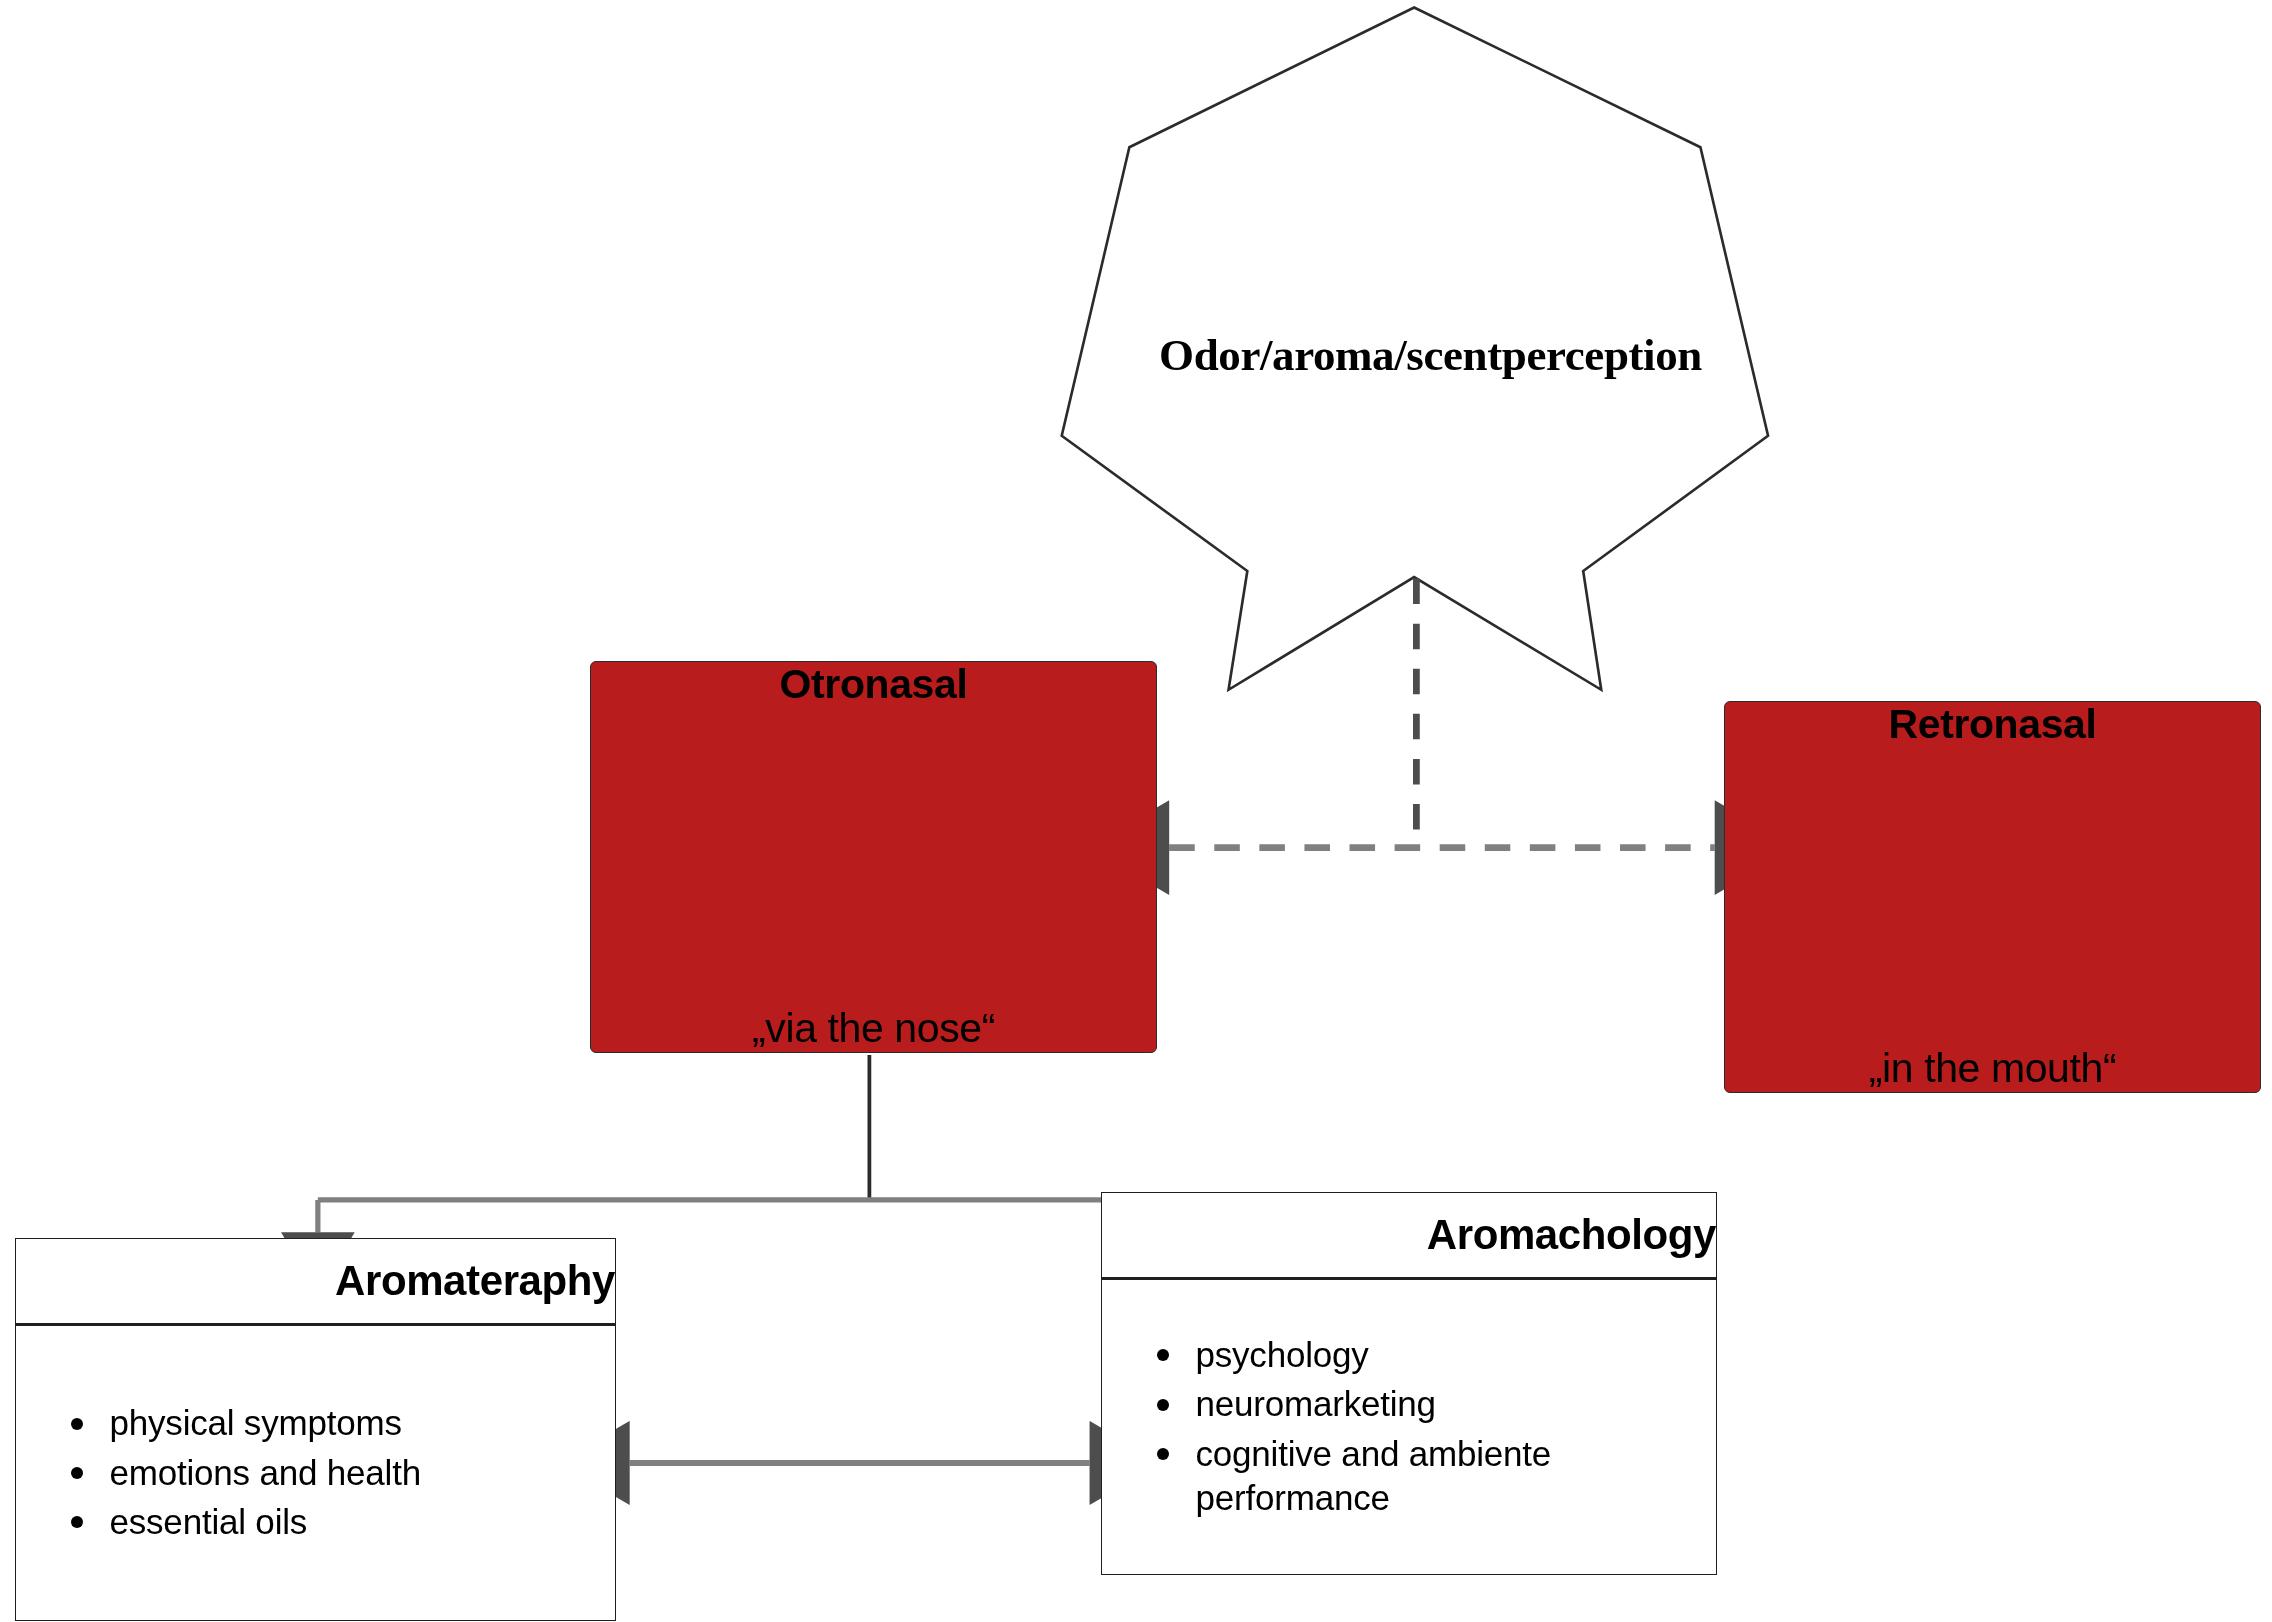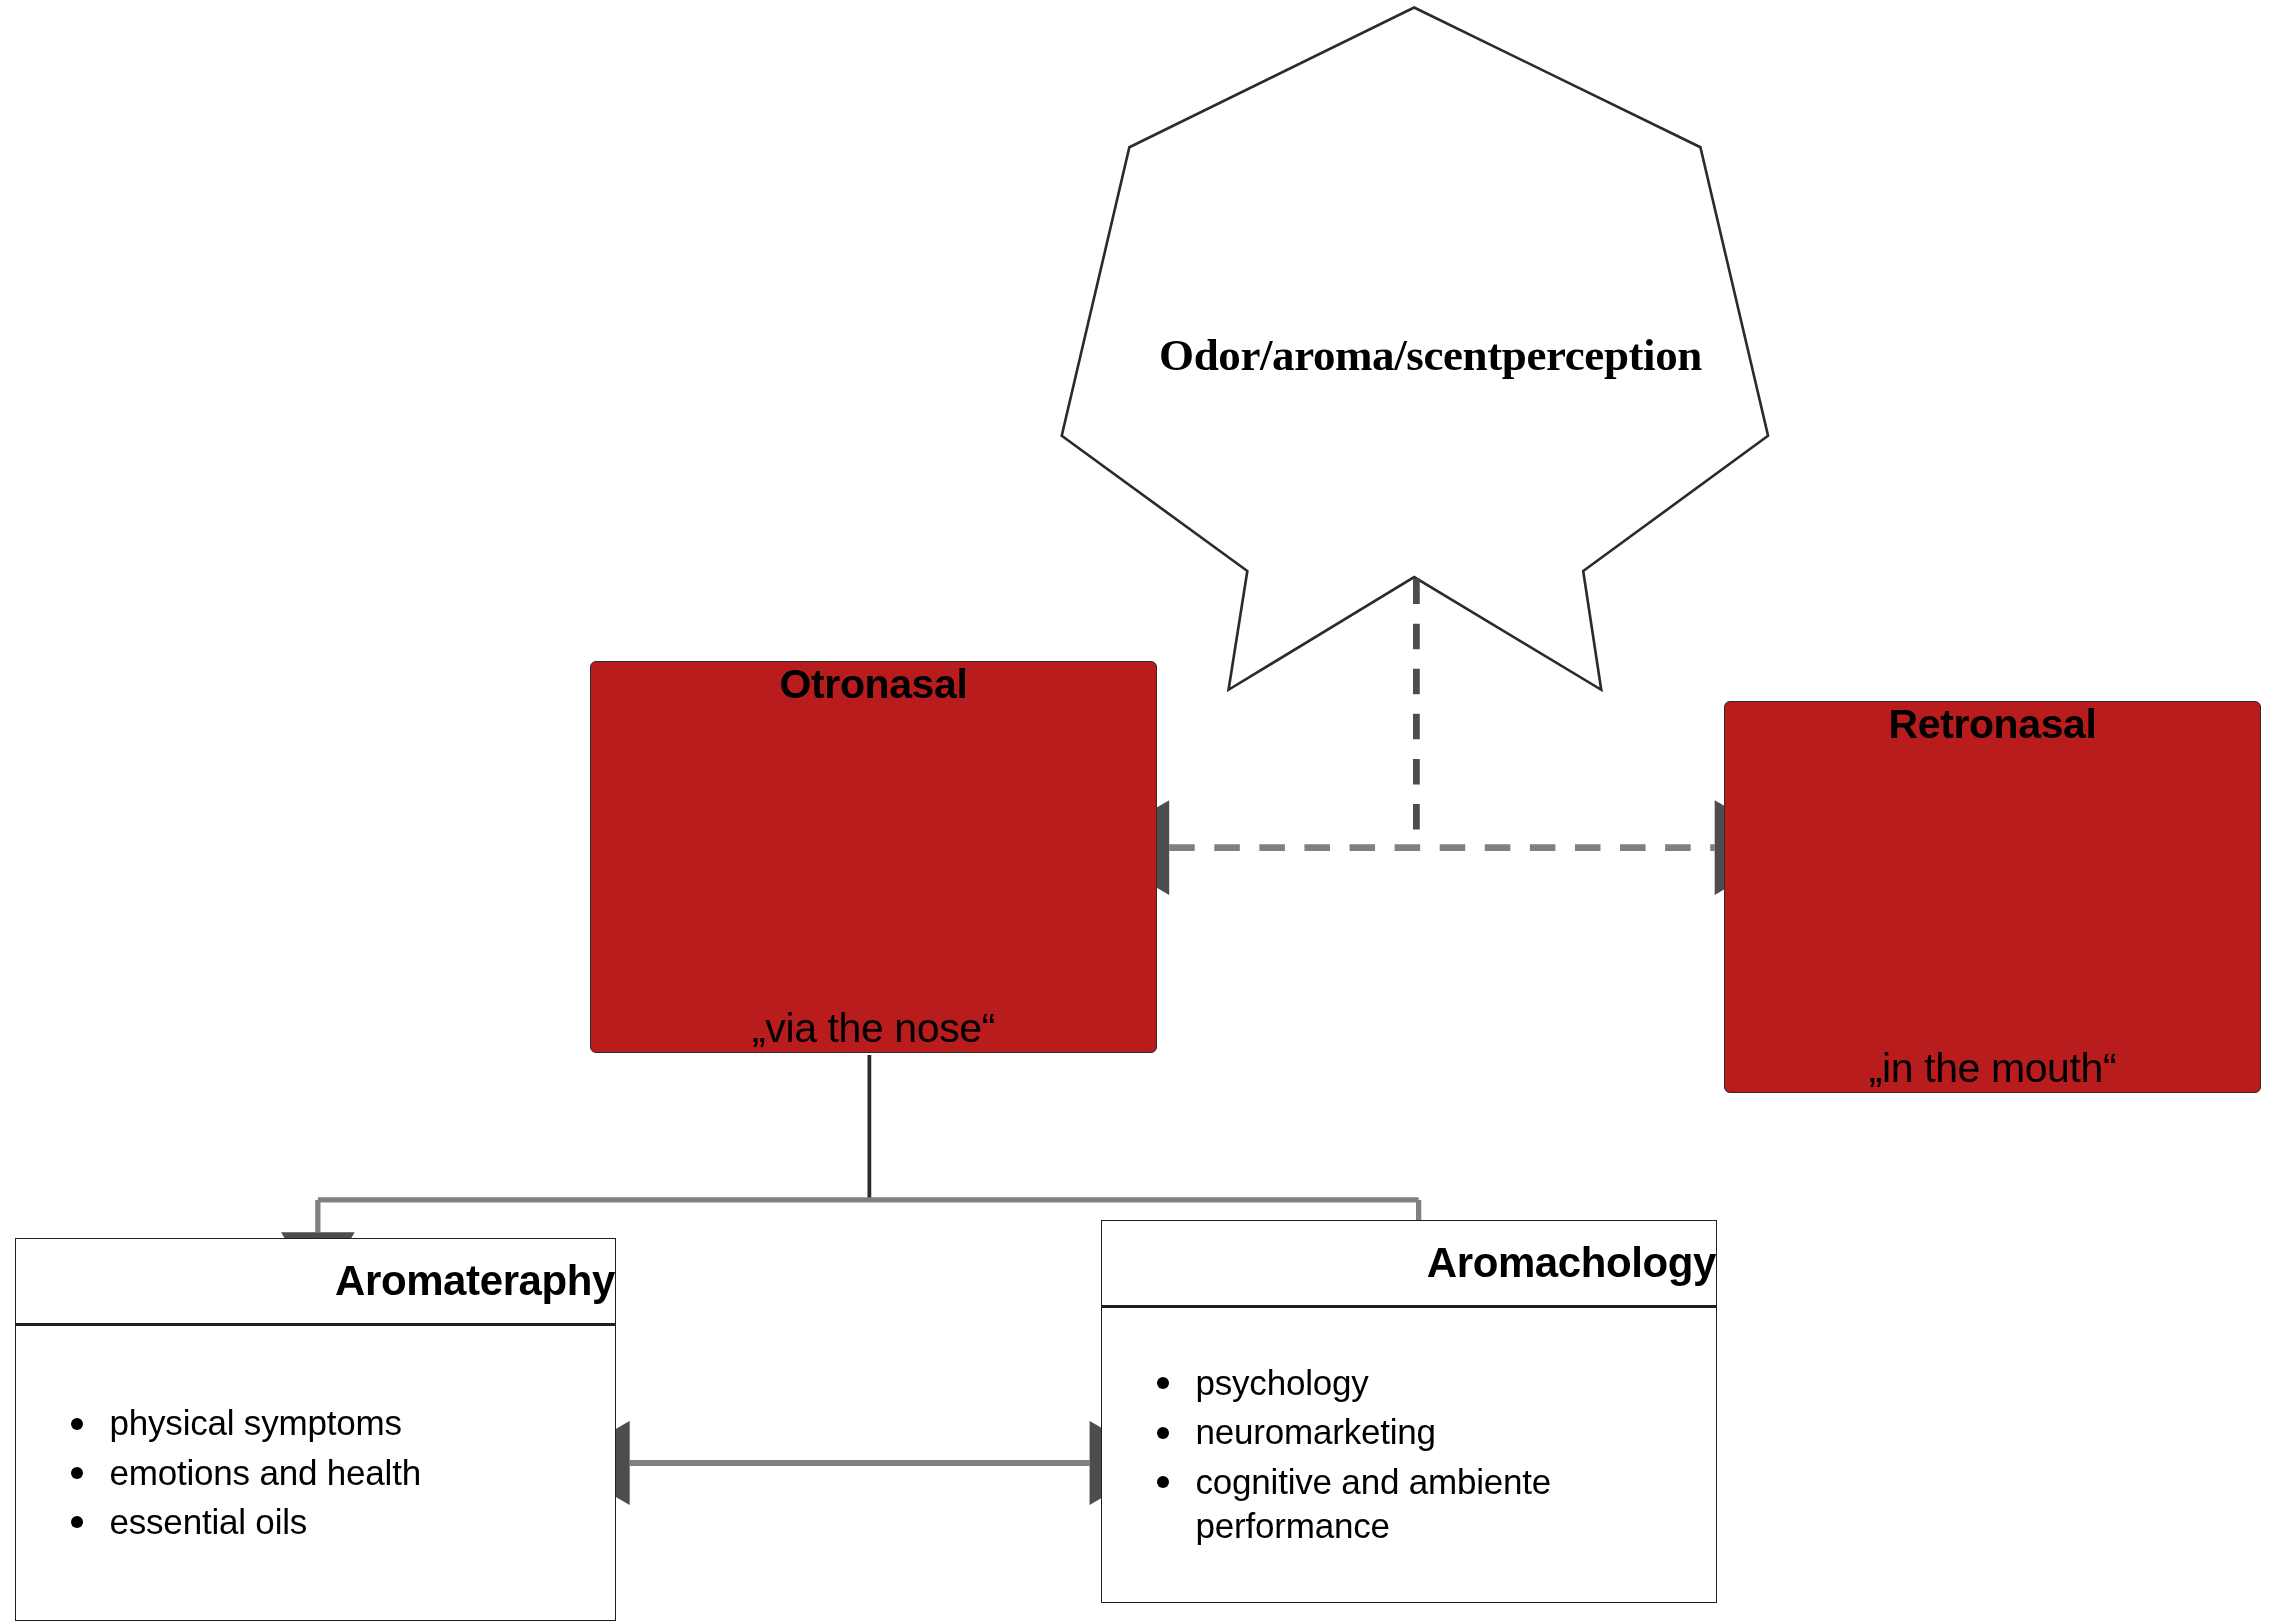--- a/index.html
+++ b/index.html
@@ -88,21 +88,21 @@
   
   .sbox {
     position: absolute;
     border: 1.5px solid #1f1f1f;
     background: #ffffff;
     box-sizing: border-box;
     display: flex;
     flex-direction: column;
   }
   #box-aromatheraphy { left: 15px; top: 1238px; width: 601px; height: 383px; }
-  #box-aromachology  { left: 1101px; top: 1220px; width: 616px; height: 383px; }
+  #box-aromachology  { left: 1101px; top: 1192px; width: 616px; height: 383px; }
   .sbox .head {
     height: 84px;
     display: flex;
     align-items: center;
     justify-content: flex-end;
     border-bottom: 3px solid #1f1f1f;
     flex: 0 0 auto;
   }
   .sbox .head .htxt {
     font-size: 42px;

